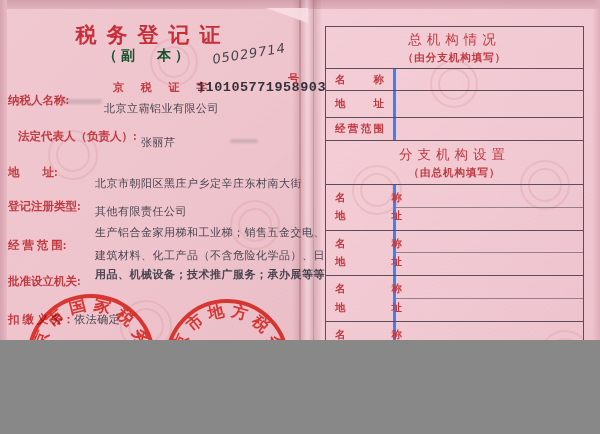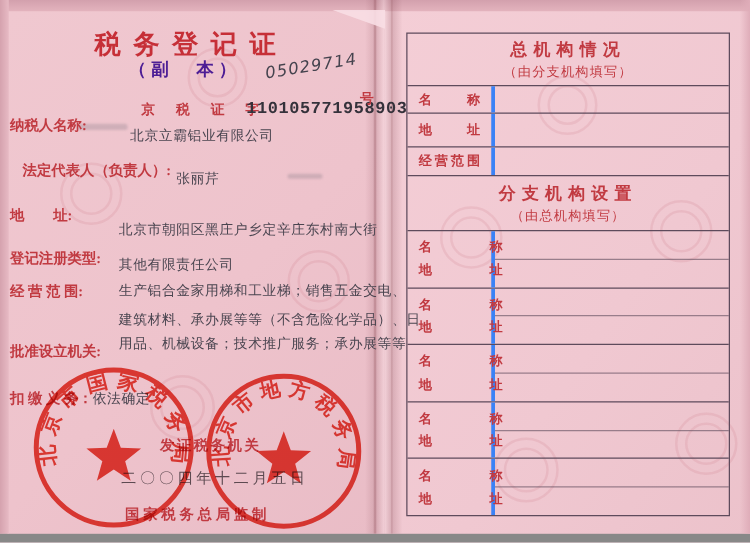--- a/index.html
+++ b/index.html
@@ -1,51 +1,51 @@
 <!DOCTYPE html>
 <html><head>
 <meta charset="utf-8">
 <style>
   html,body{margin:0;padding:0;background:#888;}
   .canvas{
-    position:relative;width:600px;height:427px;overflow:hidden;
+    position:relative;width:600px;height:340px;overflow:hidden;
     background:#e9bfc8;
     font-family:"Liberation Serif","DejaVu Serif",serif;
   }
   .abs{position:absolute;}
   
   .page-left{left:6px;top:8px;width:302px;height:426px;background:linear-gradient(135deg,#f0c8d0 0%,#eec3cc 55%,#e9bcc6 100%);}
   .page-right{left:308px;top:4px;width:292px;height:430px;background:linear-gradient(125deg,#f4ced6 0%,#f0c8d1 60%,#ecc2cb 100%);}
   .edge-top{left:0;top:0;width:600px;height:9px;background:linear-gradient(to bottom,#d3a0ad,#e3b3bd);}
   .edge-left{left:0;top:0;width:7px;height:434px;background:linear-gradient(to right,#d5a2ae,#e7bac4);}
   .edge-right{left:592px;top:0;width:8px;height:434px;background:linear-gradient(to left,#dfadb9,rgba(223,173,185,0));}
   .fold{left:292px;top:0;width:30px;height:434px;background:linear-gradient(to right,rgba(130,70,82,0),rgba(130,70,82,.20) 28%,rgba(255,240,244,.30) 50%,rgba(130,70,82,.24) 72%,rgba(130,70,82,0));}
   .crease1{left:299px;top:0;width:2px;height:434px;background:rgba(150,85,96,.30);}
   .crease2{left:313px;top:0;width:1px;height:434px;background:rgba(150,85,96,.22);}
   .dogear{left:266px;top:8px;width:0;height:0;border-top:15px solid rgba(248,222,228,.9);border-left:42px solid transparent;}
   
   .wm{border:2px solid rgba(193,84,100,.12);border-radius:50%;}
   .wm::after{content:"";position:absolute;left:6px;top:6px;right:6px;bottom:6px;border:2px solid rgba(193,84,100,.12);border-radius:50%;}
   
   .red{color:#c13a41;}
   .title{font-size:21px;font-weight:bold;letter-spacing:10px;color:#c62f37;}
-  .subtitle{font-size:14px;font-weight:bold;color:#4c1d95;letter-spacing:4px;}
+  .subtitle{font-size:14px;font-weight:bold;color:#14532d;letter-spacing:4px;}
   .handwritten{font-size:13px;font-style:italic;color:#45434e;transform:rotate(-9deg);letter-spacing:1px;font-family:"DejaVu Sans","Liberation Sans",sans-serif;}
   .certprefix{font-size:11px;font-weight:bold;letter-spacing:7px;}
   .certno{font-size:13.5px;font-weight:bold;color:#35323b;letter-spacing:.5px;font-family:Liberation Mono, monospace;}
   .lbl{font-size:11.5px;font-weight:bold;color:#c13a41;}
   .val{font-size:11px;color:#4a4550;letter-spacing:.5px;}
   .smudge{background:rgba(95,95,108,.22);filter:blur(1px);border-radius:2px;}
   
   .rtable{left:325px;top:26px;width:259px;height:387px;border:1.5px solid #5e4b5c;box-sizing:border-box;display:flex;flex-direction:column;}
   .trow{display:flex;border-bottom:1px solid #5e4b5c;box-sizing:border-box;}
   .trow:last-child{border-bottom:none;}
   .thead{flex-direction:column;align-items:center;justify-content:center;}
-  .thead .t1{font-size:13.5px;font-weight:bold;color:#c13a41;letter-spacing:5px;}
-  .thead .t2{font-size:10.5px;font-weight:normal;color:#c13a41;letter-spacing:1px;margin-top:2px;}
+  .thead .t1{font-size:13.5px;font-weight:normal;color:#c13a41;letter-spacing:5px;}
+  .thead .t2{font-size:10.5px;font-weight:bold;color:#c13a41;letter-spacing:1px;margin-top:2px;}
   .tlabel{width:70px;border-right:3px solid #3b82f6;box-sizing:border-box;display:flex;align-items:center;flex-shrink:0;}
   .tlabel span{display:block;width:100%;padding:0 9px;font-size:10.5px;font-weight:bold;color:#c13a41;text-align:justify;text-align-last:justify;}
   .tcell{flex:1;}
   .blk .tlabel{flex-direction:column;justify-content:space-around;align-items:stretch;padding:4px 0;}
   .blkcells{flex:1;display:flex;flex-direction:column;}
   .blkcells .sub{flex:1;}
   .blkcells .sub.top{border-bottom:1px solid rgba(94,75,92,.6);}
   
   .stamp{mix-blend-mode:multiply;opacity:.92;}
 </style>
@@ -90,24 +90,24 @@
 
   <div class="abs lbl" style="left:18px;top:129px;">法定代表人（负责人）:</div>
   <div class="abs val" style="left:141px;top:135px;">张丽芹</div>
 
   <div class="abs lbl" style="left:8px;top:165px;">地　　址:</div>
   <div class="abs val" style="left:95px;top:176px;">北京市朝阳区黑庄户乡定辛庄东村南大街</div>
 
   <div class="abs lbl" style="left:8px;top:199px;">登记注册类型:</div>
   <div class="abs val" style="left:95px;top:204px;">其他有限责任公司</div>
 
-  <div class="abs lbl" style="left:8px;top:226px;">经 营 范 围:</div>
+  <div class="abs lbl" style="left:8px;top:238px;">经 营 范 围:</div>
   <div class="abs val" style="left:95px;top:225px;">生产铝合金家用梯和工业梯；销售五金交电、</div>
-  <div class="abs val" style="left:95px;top:248px;">建筑材料、承办展等等（不含危险化学品）、日</div>
-  <div class="abs val" style="left:95px;top:267px;">用品、机械设备；技术推广服务；承办展等等</div>
+  <div class="abs val" style="left:95px;top:248px;">建筑材料、化工产品（不含危险化学品）、日</div>
+  <div class="abs val" style="left:95px;top:267px;font-weight:bold;">用品、机械设备；技术推广服务；承办展等等</div>
 
   <div class="abs lbl" style="left:8px;top:274px;">批准设立机关:</div>
 
   <div class="abs" style="left:8px;top:309px;">
     <span class="lbl">扣 缴 义 务：</span><span class="val">依法确定</span>
   </div>
 
   <div class="abs lbl" style="left:128px;top:349px;letter-spacing:2px;">发证税务机关</div>
   <div class="abs" style="left:97px;top:374px;font-size:12px;color:#5d4a51;letter-spacing:3px;">二〇〇四年十二月五日</div>
   <div class="abs lbl" style="left:100px;top:404px;letter-spacing:3px;font-size:11.5px;">国家税务总局监制</div>

